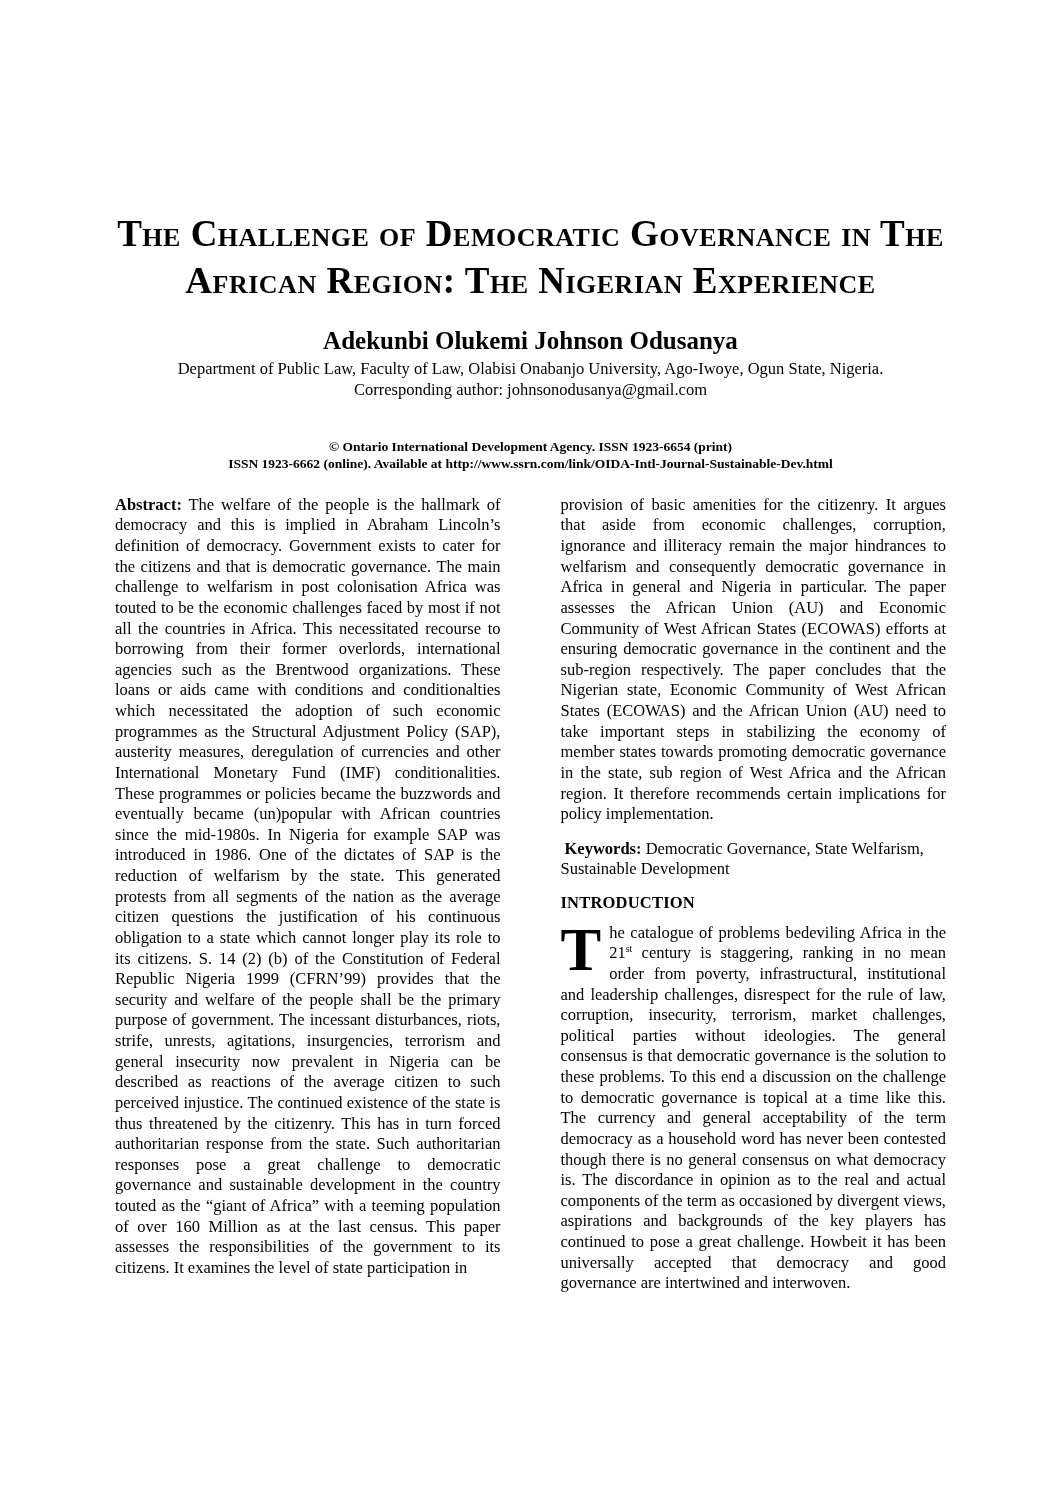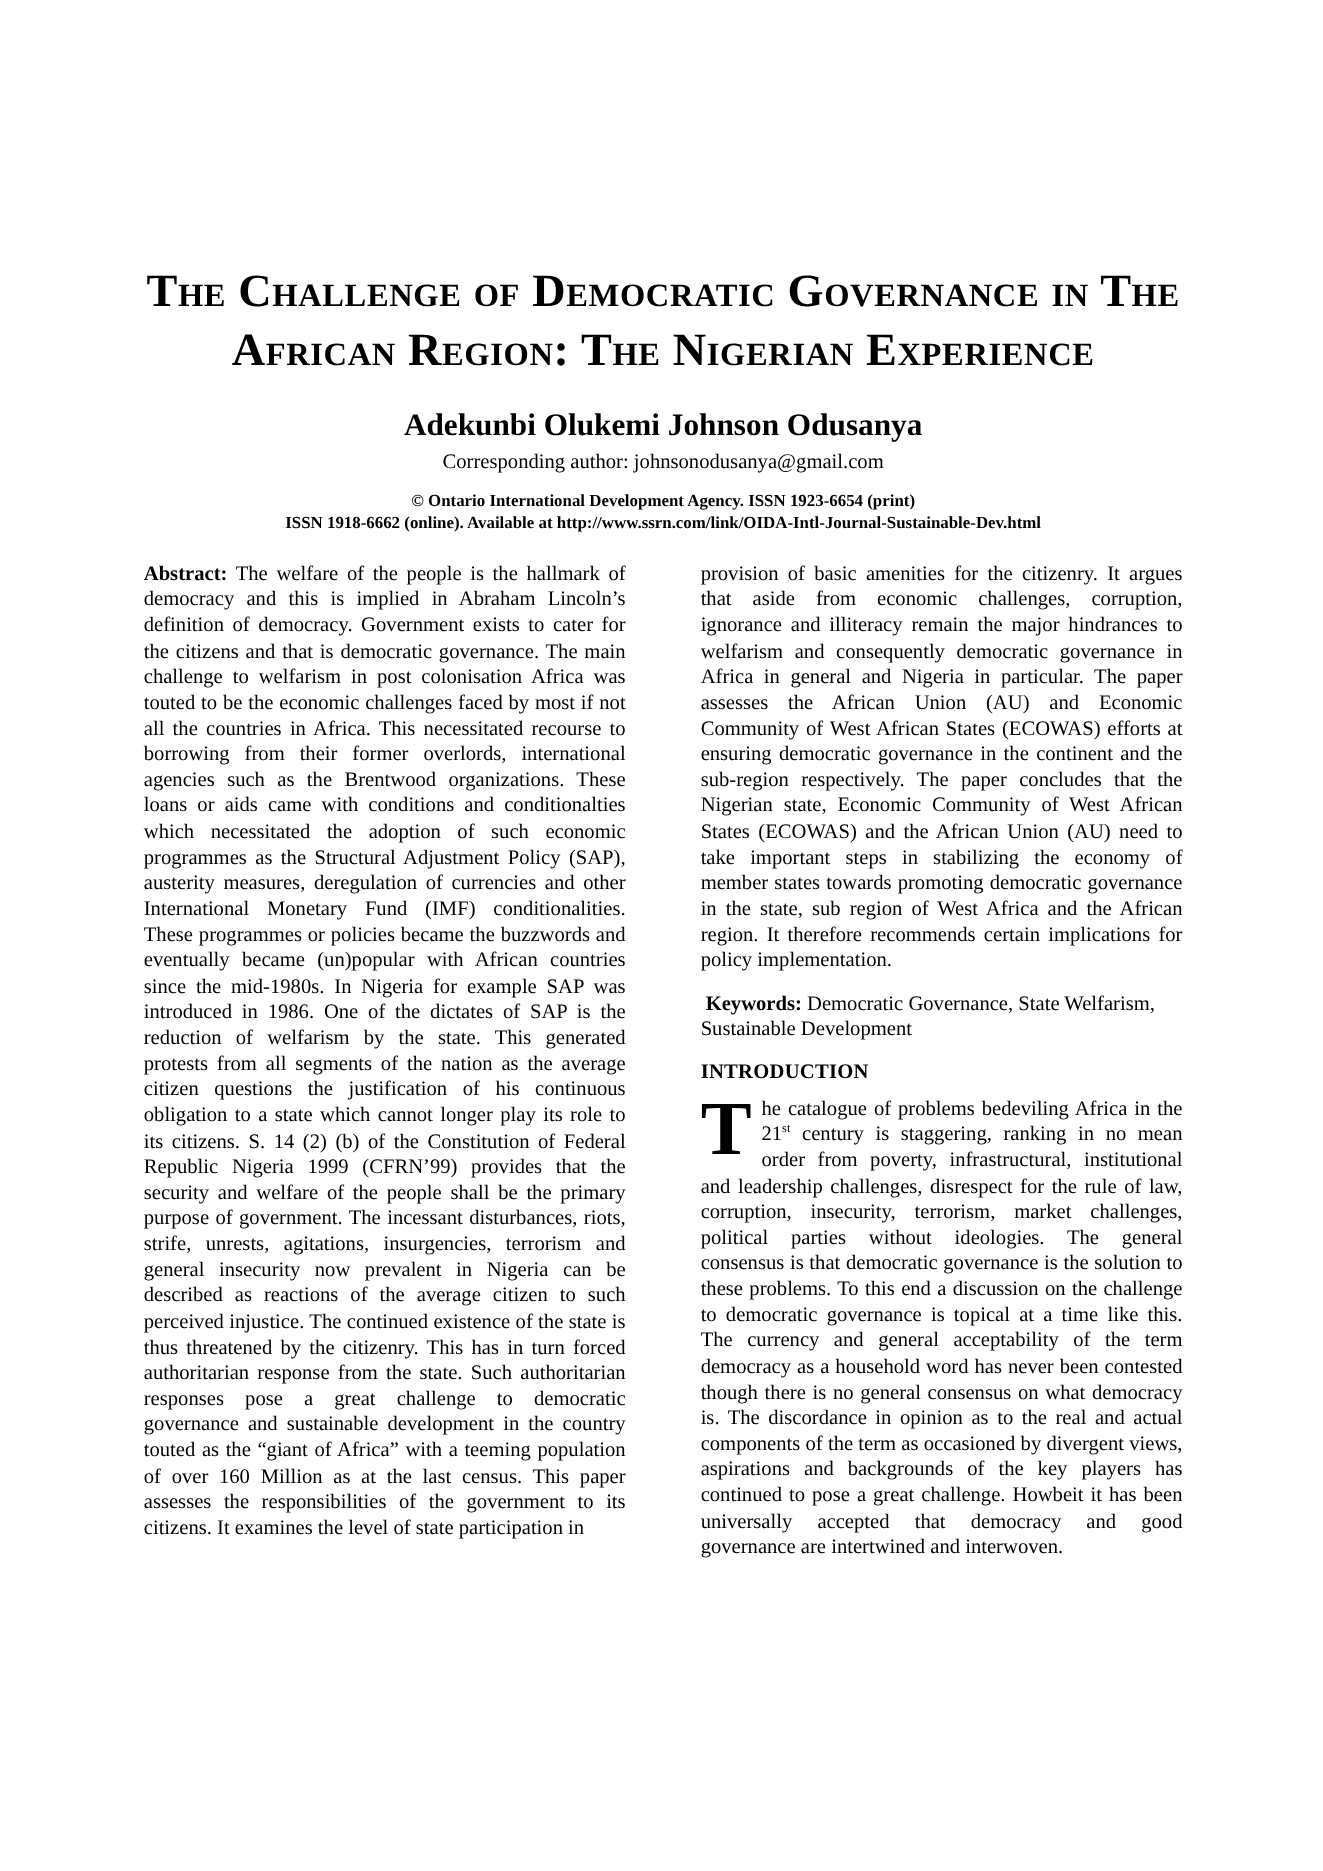--- a/index.html
+++ b/index.html
@@ -34,21 +34,21 @@
     font-size: 25px;
     font-weight: bold;
   }
   .affiliation,
   .corresponding {
     margin: 1px 0;
     text-align: center;
     font-size: 16.5px;
   }
   .publisher {
-    margin-top: 13px;
+    margin-top: 38px;
     text-align: center;
     font-size: 13.5px;
     font-weight: bold;
     line-height: 1.3;
   }
   .columns {
     display: flex;
     gap: 60px;
     margin-top: 22px;
   }
@@ -90,25 +90,26 @@
   }
 </style>
 </head>
 <body>
 
 <div class="page">
 
   <h1 class="title">The Challenge of Democratic Governance in The African Region: The Nigerian Experience</h1>
 
   <p class="author">Adekunbi Olukemi Johnson Odusanya</p>
+  <p class="affiliation">Department of Public Law, Faculty of Law, Olabisi Onabanjo University, Ago-Iwoye, Ogun State, Nigeria.</p>
   <p class="corresponding">Corresponding author: johnsonodusanya@gmail.com</p>
 
   <div class="publisher">
     <div>© Ontario International Development Agency. ISSN 1923-6654 (print)</div>
-    <div>ISSN 1918-6662 (online). Available at http://www.ssrn.com/link/OIDA-Intl-Journal-Sustainable-Dev.html</div>
+    <div>ISSN 1923-6662 (online). Available at http://www.ssrn.com/link/OIDA-Intl-Journal-Sustainable-Dev.html</div>
   </div>
 
   <div class="columns">
 
     <div class="col">
       <p><b class="runin">Abstract:</b><span> The welfare of the people is the hallmark of democracy and this is implied in Abraham Lincoln’s definition of democracy. Government exists to cater for the citizens and that is democratic governance. The main challenge to welfarism in post colonisation Africa was touted to be the economic challenges faced by most if not all the countries in Africa. This necessitated recourse to borrowing from their former overlords, international agencies such as the Brentwood organizations. These loans or aids came with conditions and conditionalties which necessitated the adoption of such economic programmes as the Structural Adjustment Policy (SAP), austerity measures, deregulation of currencies and other International Monetary Fund (IMF) conditionalities. These programmes or policies became the buzzwords and eventually became (un)popular with African countries since the mid-1980s. In Nigeria for example SAP was introduced in 1986. One of the dictates of SAP is the reduction of welfarism by the state. This generated protests from all segments of the nation as the average citizen questions the justification of his continuous obligation to a state which cannot longer play its role to its citizens. S. 14 (2) (b) of the Constitution of Federal Republic Nigeria 1999 (CFRN’99) provides that the security and welfare of the people shall be the primary purpose of government. The incessant disturbances, riots, strife, unrests, agitations, insurgencies, terrorism and general insecurity now prevalent in Nigeria can be described as reactions of the average citizen to such perceived injustice. The continued existence of the state is thus threatened by the citizenry. This has in turn forced authoritarian response from the state. Such authoritarian responses pose a great challenge to democratic governance and sustainable development in the country touted as the “giant of Africa” with a teeming population of over 160 Million as at the last census. This paper assesses the responsibilities of the government to its citizens. It examines the level of state participation in</span></p>
     </div>
 
     <div class="col">
       <p>provision of basic amenities for the citizenry. It argues that aside from economic challenges, corruption, ignorance and illiteracy remain the major hindrances to welfarism and consequently democratic governance in Africa in general and Nigeria in particular. The paper assesses the African Union (AU) and Economic Community of West African States (ECOWAS) efforts at ensuring democratic governance in the continent and the sub-region respectively. The paper concludes that the Nigerian state, Economic Community of West African States (ECOWAS) and the African Union (AU) need to take important steps in stabilizing the economy of member states towards promoting democratic governance in the state, sub region of West Africa and the African region. It therefore recommends certain implications for policy implementation.</p>

